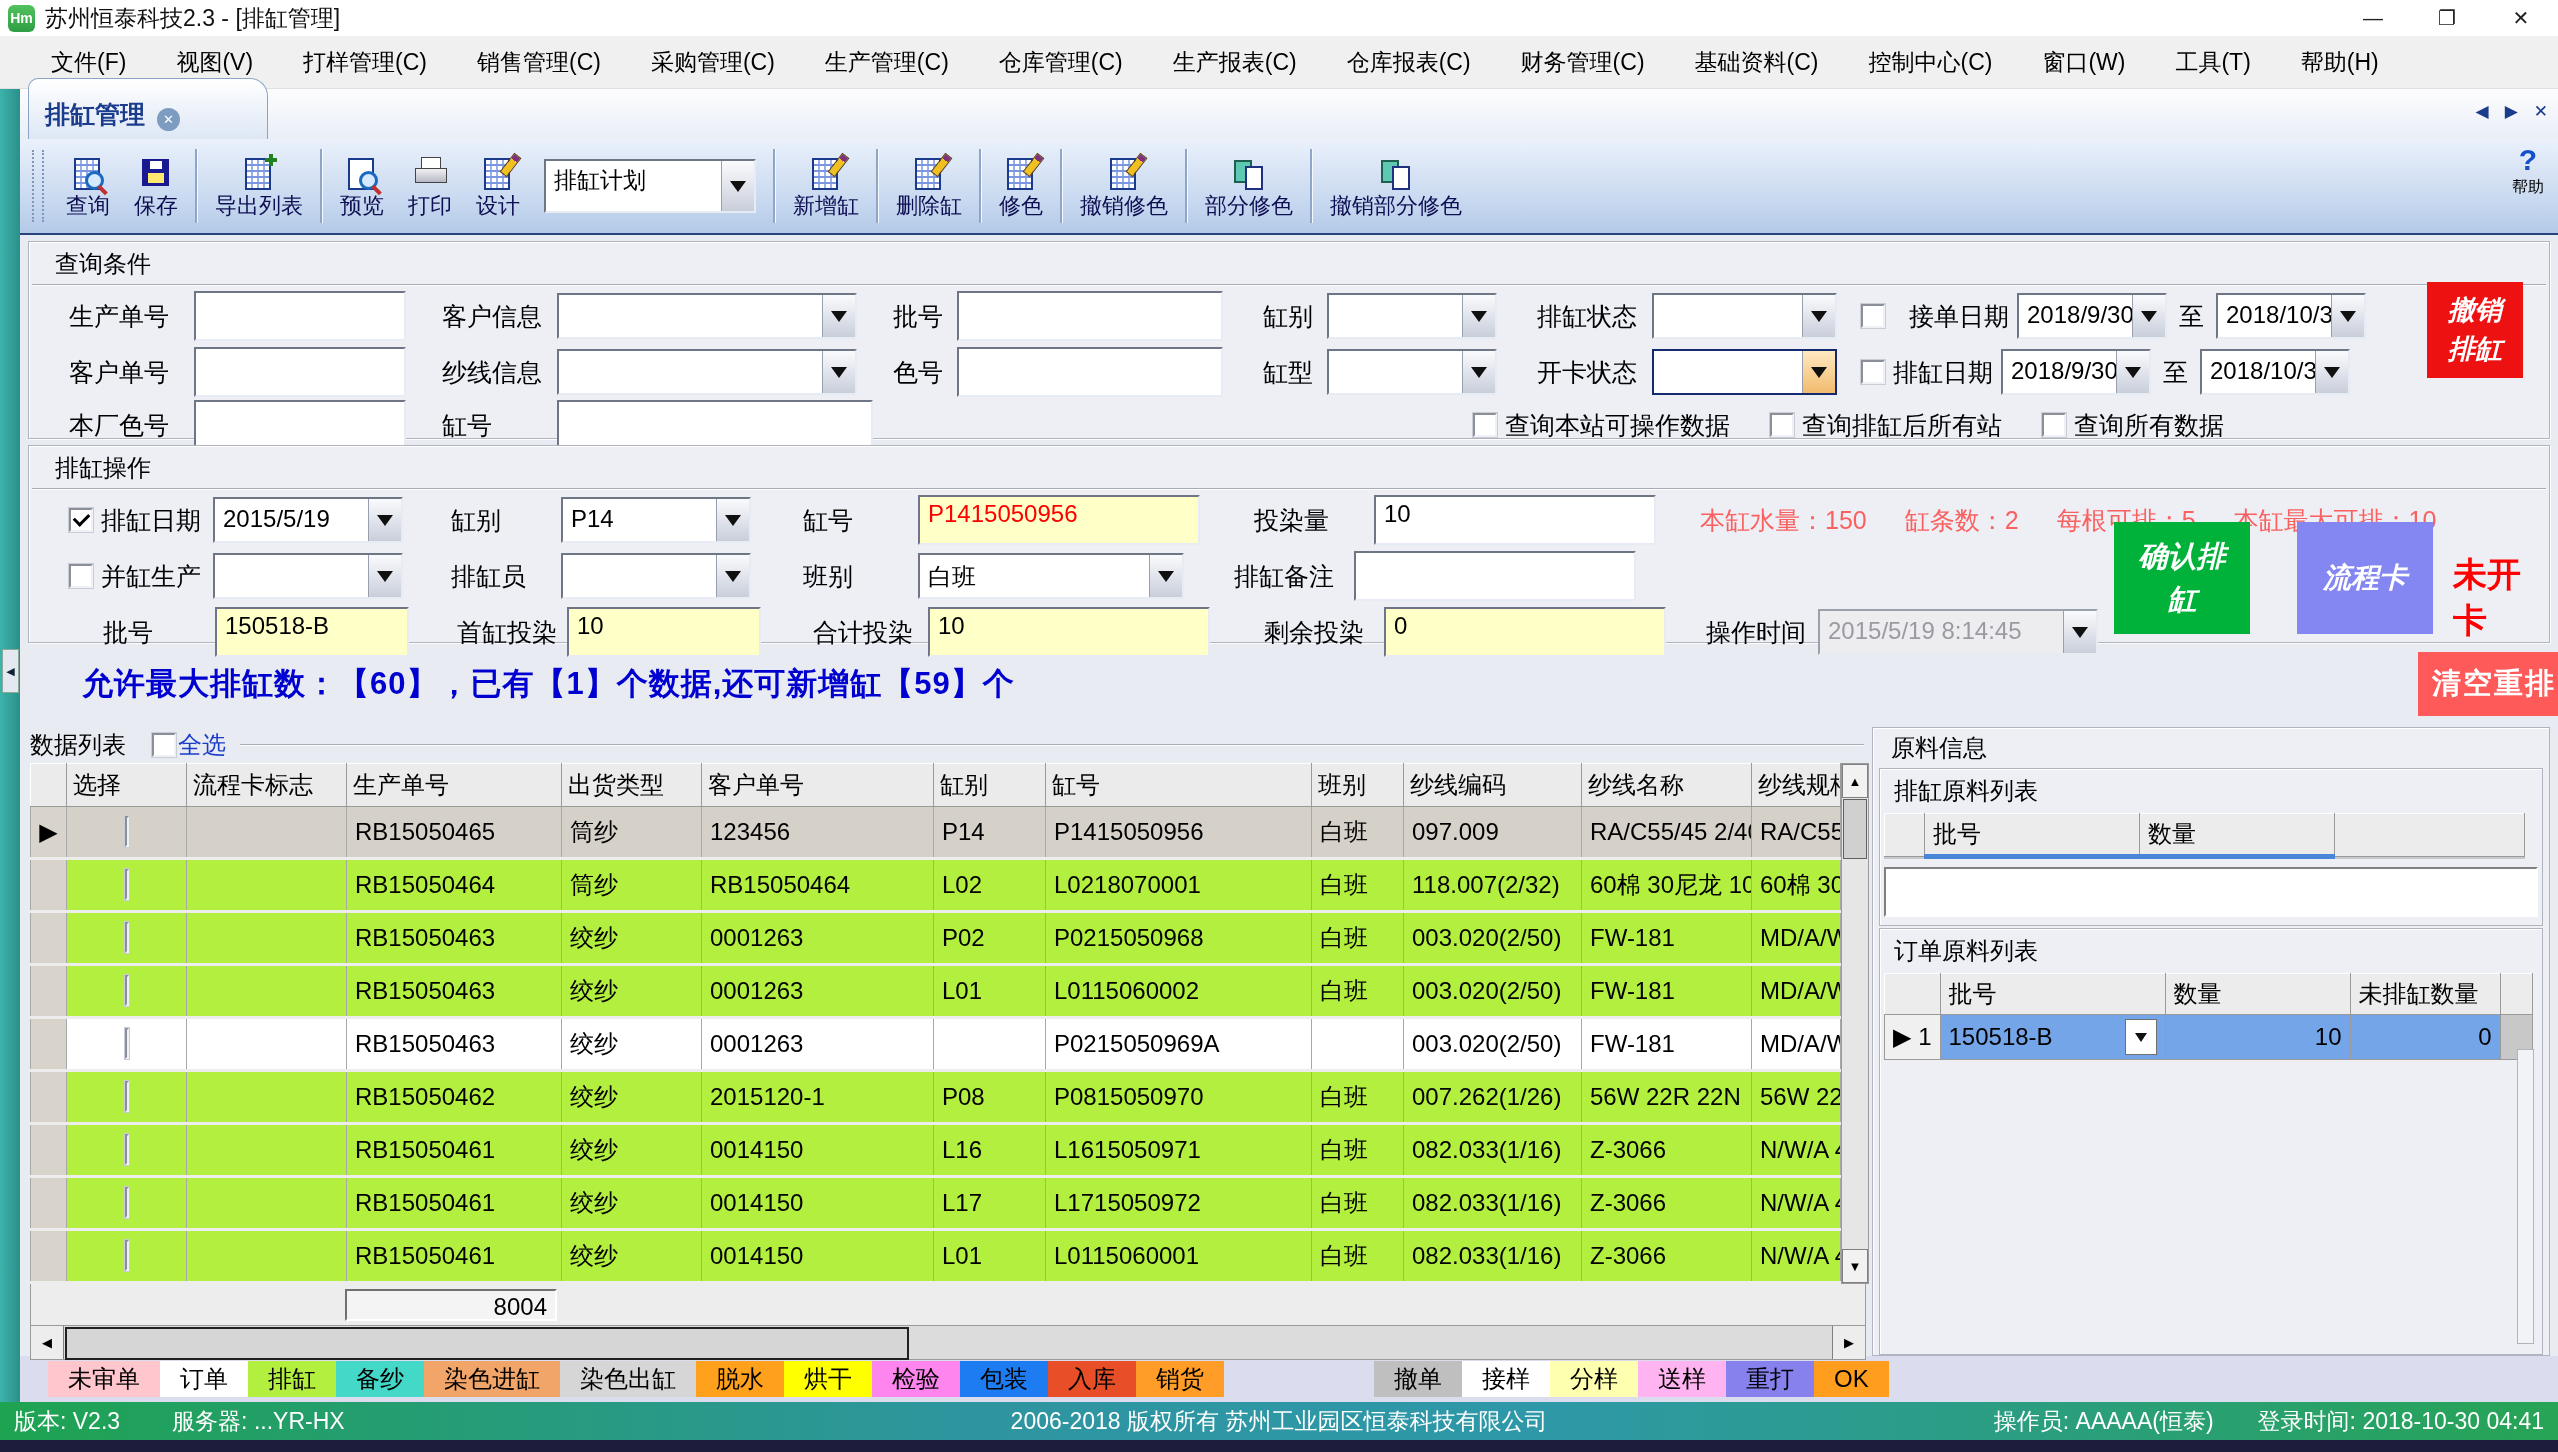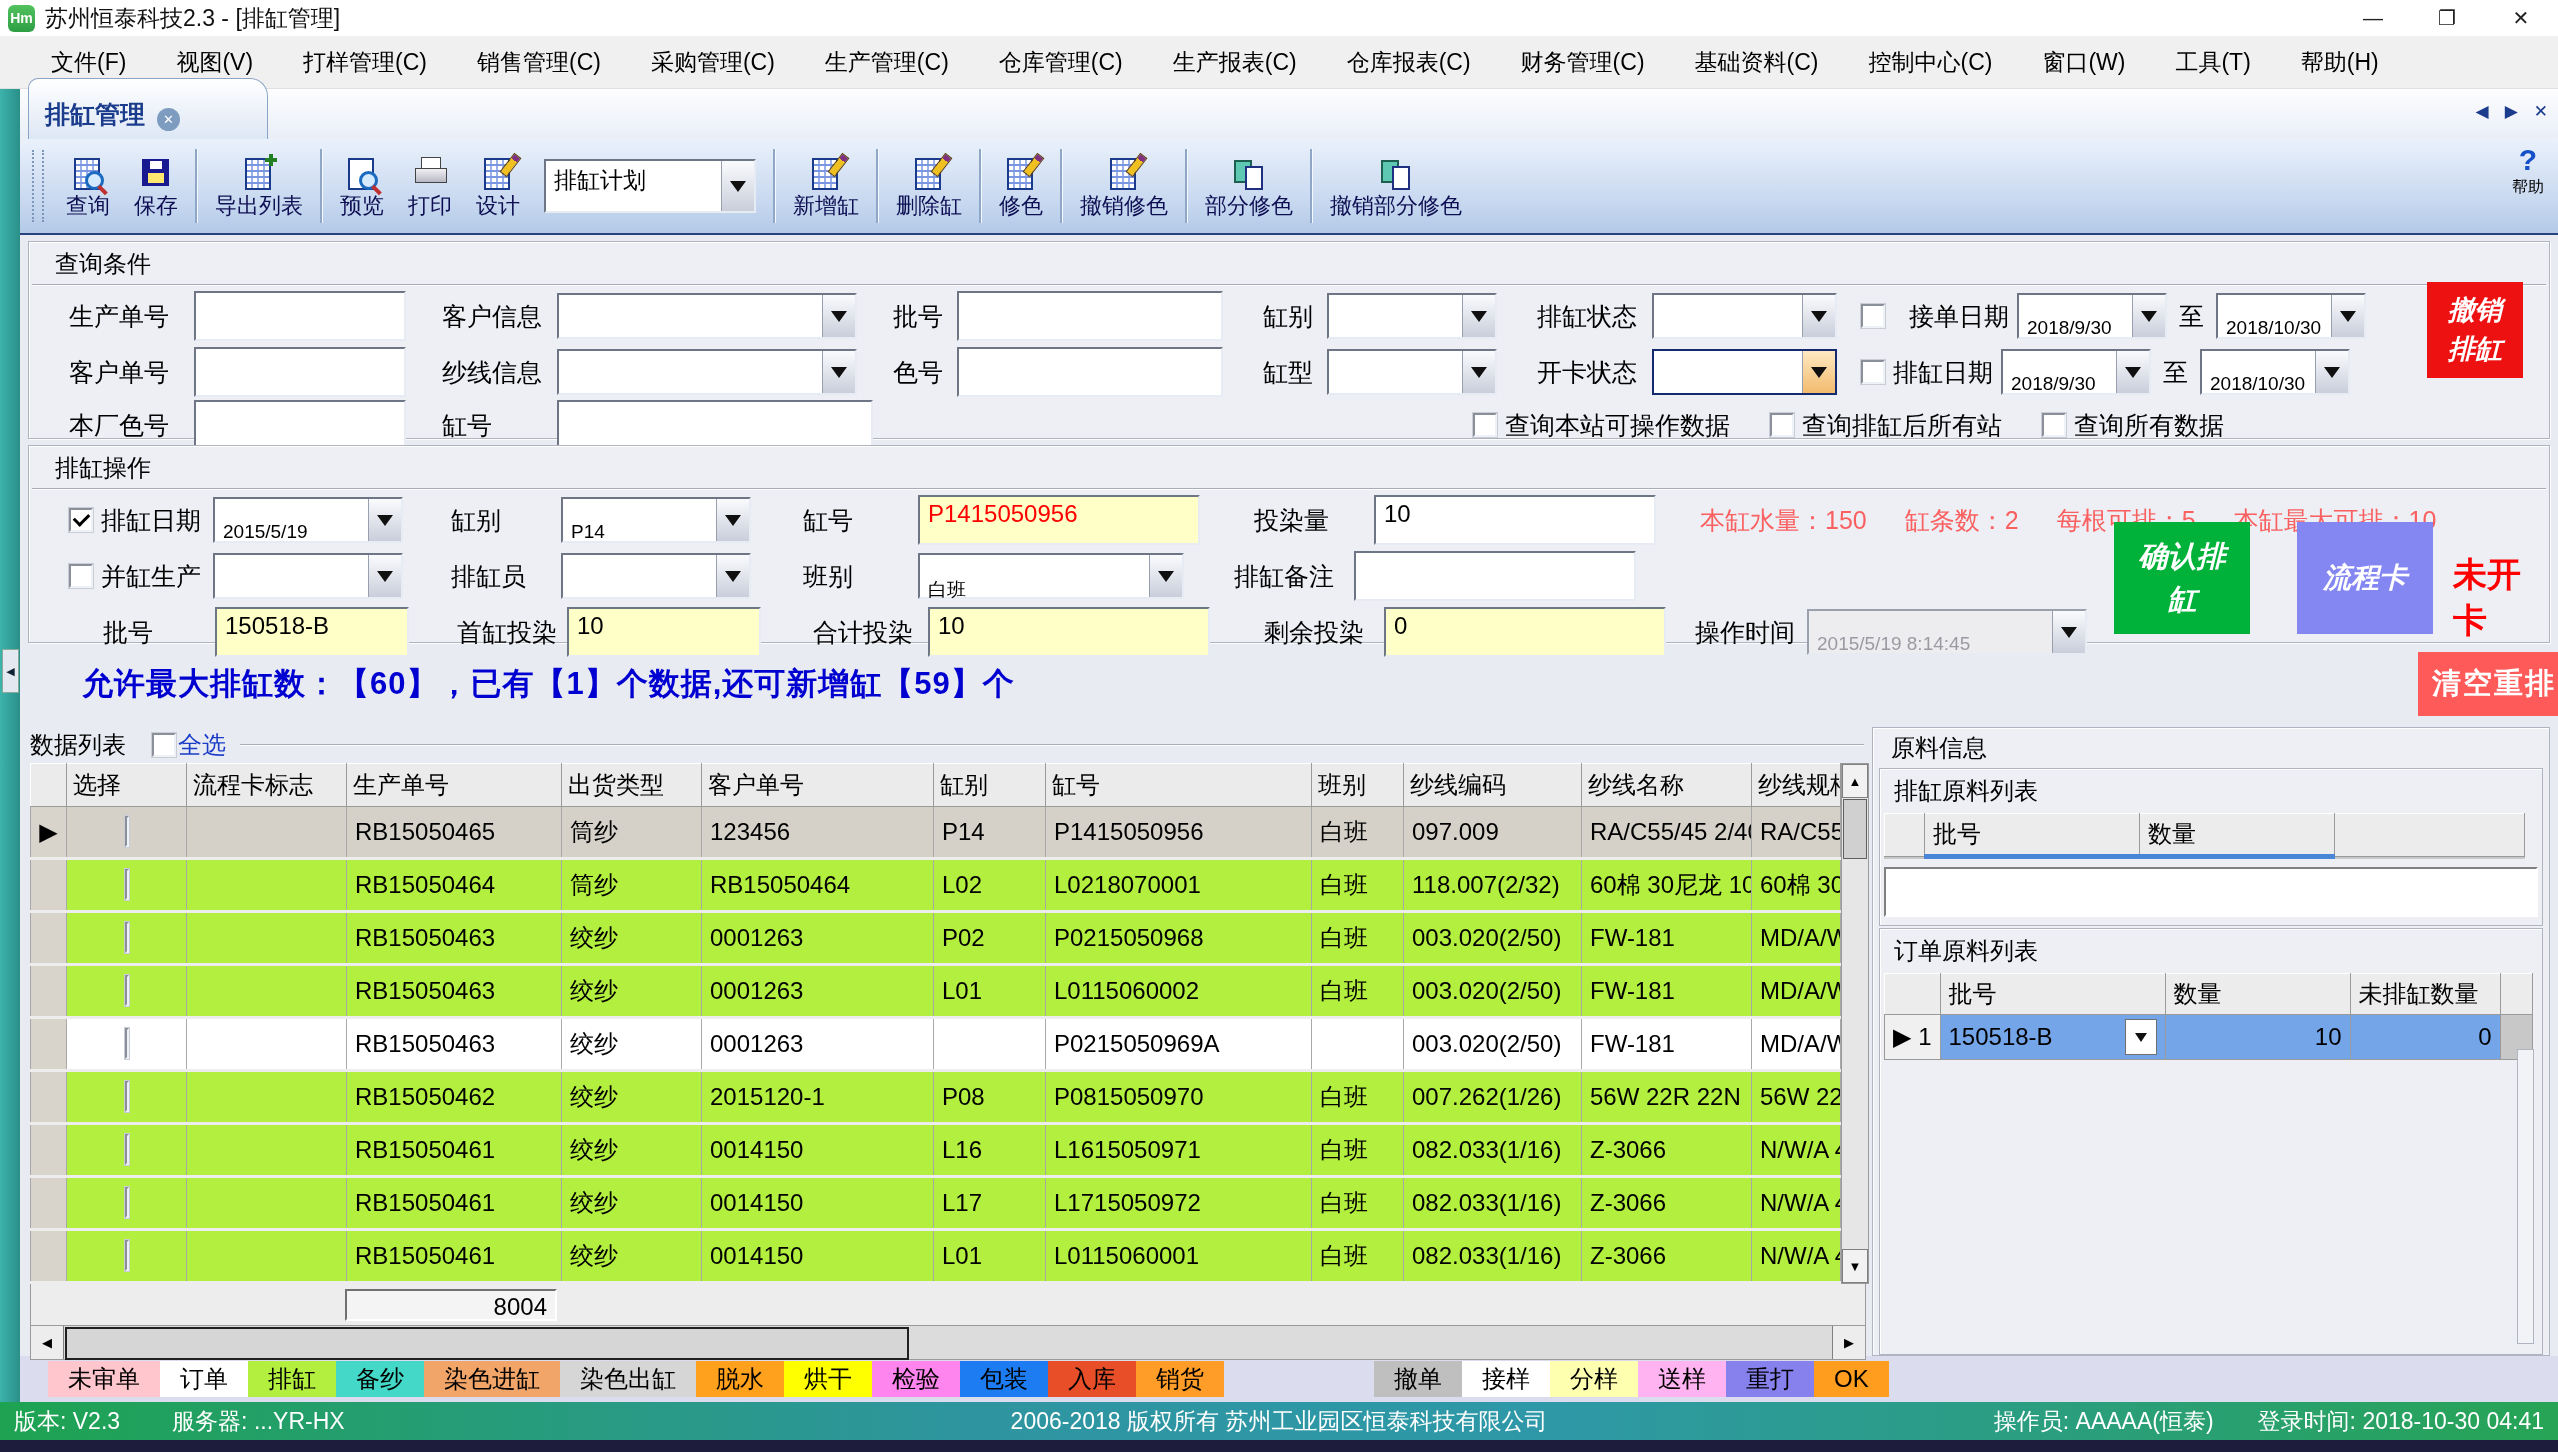--- a/index.html
+++ b/index.html
@@ -64,21 +64,21 @@
   .group{position:relative;margin:6px 8px 0 8px;border:1px solid #b0b4c0;box-shadow:inset 1px 1px 0 #ffffff,1px 1px 0 #fdfdfd;background:#edeff5;flex:none}
   .gcap{font-size:24px;color:#000;padding:6px 0 2px 26px}
   .gline{height:0;border-top:1px solid #a8acb8;border-bottom:1px solid #fdfdfd;margin:2px 3px 2px 3px}
 
   .frow{display:flex;align-items:center;height:56px;padding-left:40px;overflow:hidden}
   .lbl{font-size:25px;color:#000;white-space:nowrap;flex:none}
   .inp{height:40px;background:#fff;border:2px solid;border-color:#6e7686 #e7ecf4 #e7ecf4 #6e7686;font-size:24px;padding:3px 8px;box-sizing:content-box;flex:none;overflow:hidden;white-space:nowrap}
   .inp.yellow{background:#ffffc8}
   .inp.redtext{color:#f00}
   .combo{display:flex;height:46px;border:2px solid;border-color:#6e7686 #e7ecf4 #e7ecf4 #6e7686;background:#fff;flex:none;box-sizing:border-box}
-  .combo .cval{flex:1;font-size:19px;padding:22px 8px;color:#000;white-space:nowrap;overflow:hidden}
+  .combo .cval{flex:1;font-size:24px;padding:6px 8px;color:#000;white-space:nowrap;overflow:hidden}
   .combo.disabled .cval{color:#9a9aa2}
   .combo.disabled{background:#ededf0;border-color:#9aa0ac #e7ecf4 #e7ecf4 #9aa0ac}
   .cbtn{width:32px;background:linear-gradient(#fafbfd,#c9cedb);border-left:1px solid #98a0b0;display:flex;align-items:center;justify-content:center;flex:none}
   .cbtn.warm{background:linear-gradient(#ffe9c2,#f2bb6e)}
   .tri{width:0;height:0;border-left:8px solid transparent;border-right:8px solid transparent;border-top:11px solid #101010}
   .combo.focus{border:2px solid #142a6e}
   .cb{width:24px;height:24px;background:#fff;border:2px solid;border-color:#8a8f9a #eef1f6 #eef1f6 #8a8f9a;box-shadow:0 0 0 1px #c9cdd6;flex:none;position:relative;box-sizing:border-box}
   .cb.checked::after{content:"";position:absolute;left:3px;top:3px;width:12px;height:7px;border-left:3px solid #000;border-bottom:3px solid #000;transform:rotate(-45deg)}
 
   .redbtn{position:absolute;background:#ee1111;color:#fff;font-weight:bold;font-style:italic;text-align:center;display:flex;align-items:center;justify-content:center;word-break:break-all;line-height:1.45}
@@ -470,21 +470,21 @@
         </div>
         <div class="frow">
           <span class="lbl" style="width:112px;margin-left:34px">批号</span>
           <div class="inp yellow" style="width:174px">150518-B</div>
           <span class="lbl" style="width:110px;margin-left:48px">首缸投染</span>
           <div class="inp yellow" style="width:174px">10</div>
           <span class="lbl" style="width:115px;margin-left:52px">合计投染</span>
           <div class="inp yellow" style="width:262px">10</div>
           <span class="lbl" style="width:120px;margin-left:54px">剩余投染</span>
           <div class="inp yellow" style="width:262px">0</div>
-          <span class="lbl" style="margin-left:29px">操作时间</span>
+          <span class="lbl" style="margin-left:40px">操作时间</span>
           <div class="combo disabled" style="width:280px;margin-left:12px">
               <span class="cval">2015/5/19 8:14:45</span>
               <span class="cbtn">
                 <span class="tri"></span>
               </span>
             </div>
         </div>
         <div class="confirm-btn" style="background: rgb(0, 178, 58);">确认排缸</div>
         <div class="flow-btn" style="background: rgb(132, 134, 242);">流程卡</div>
         <span class="notopen">未开卡</span>

